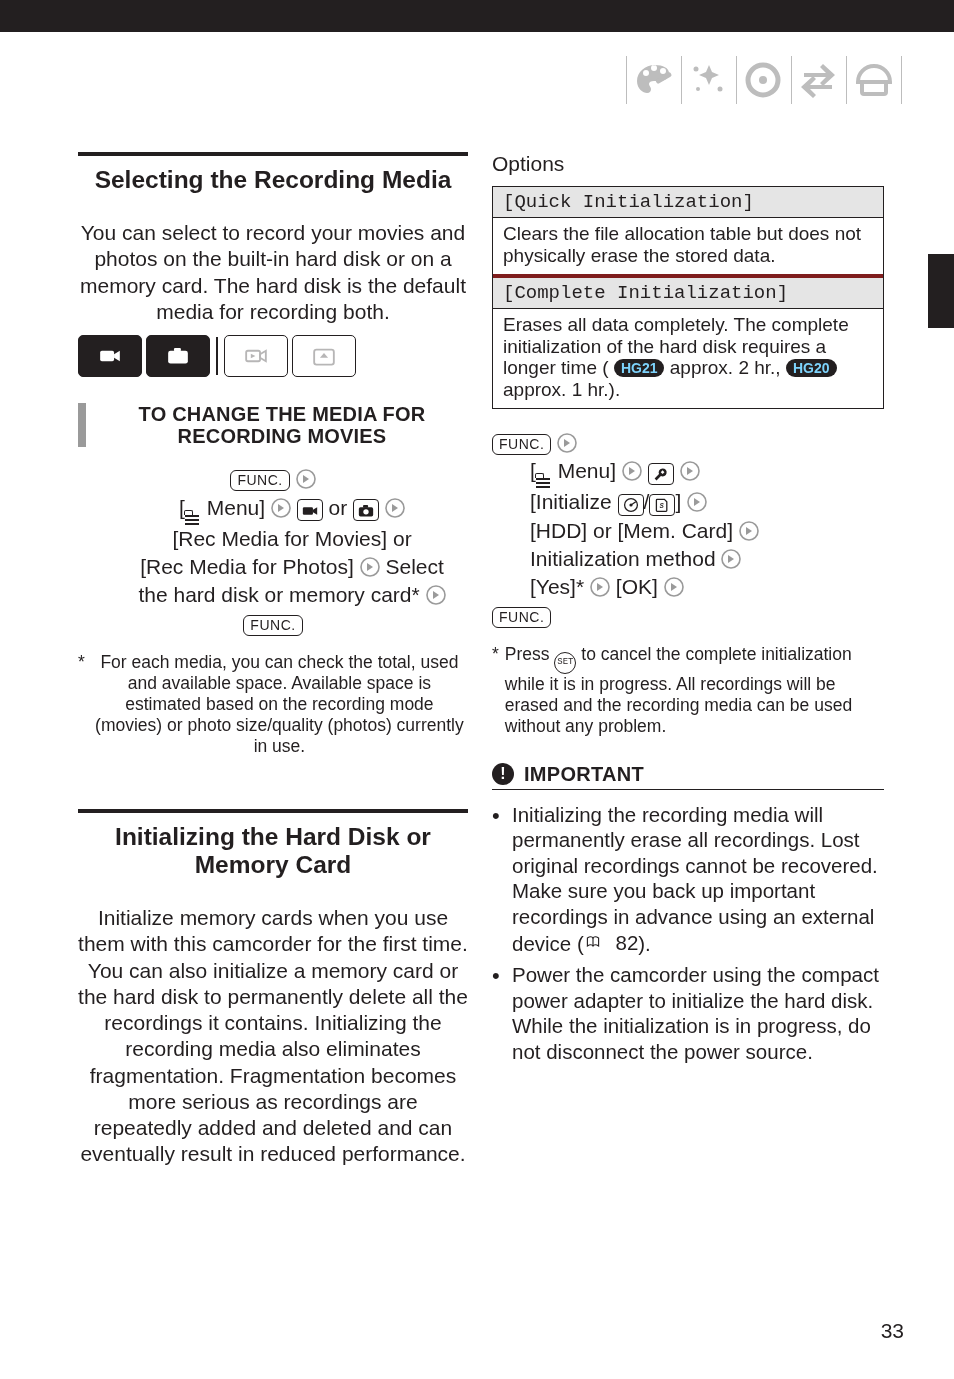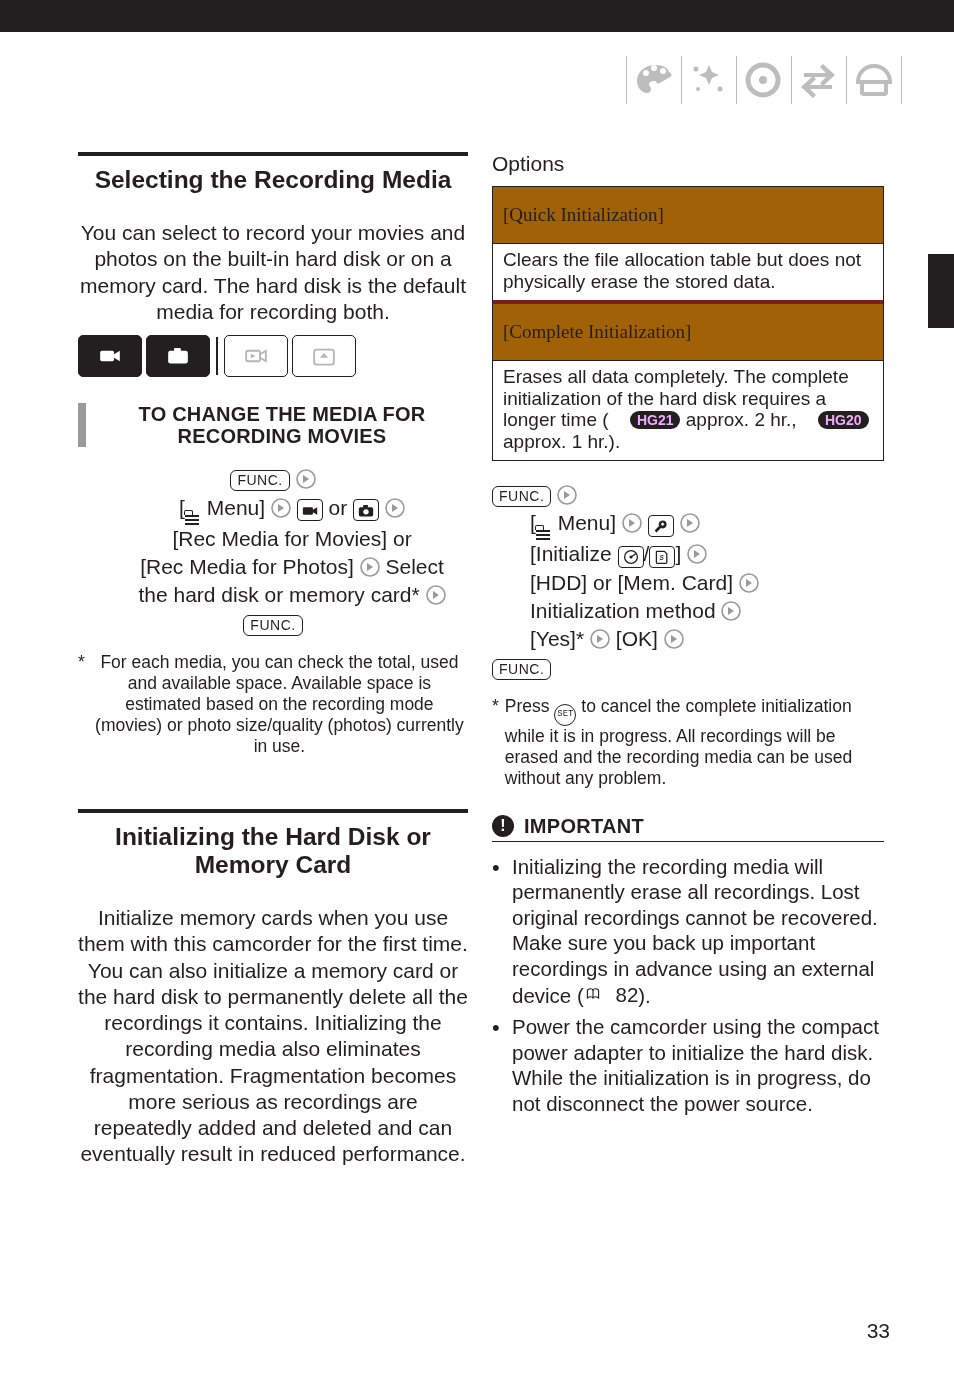--- a/index.html
+++ b/index.html
@@ -167,45 +167,44 @@
   
   .opt-head {
     font-size: 21px;
     margin-bottom: 10px;
   }
   .opt-table {
     border: 1.2px solid #231f20;
     font-size: 19px;
   }
   .opt-row-title {
-    background: #a16207;
-    padding: 17px 10px;
-    font-family: Liberation Serif, serif;
+    background: #e5e5e5;
+    padding: 4px 10px;
+    font-family: Liberation Mono, monospace;
     font-stretch: condensed;
     border-bottom: 1px solid #231f20;
   }
   .opt-row-body {
     padding: 5px 10px 7px 10px;
     font-family: "Arial Narrow", Arial, sans-serif;
     font-stretch: condensed;
     line-height: 1.15;
   }
   .opt-row-body + .opt-row-title { border-top: 4px solid #7f1d1d; }
   .pill {
     display: inline-block;
     background: #231f20;
-    color: #f0abfc;
+    color: #7dd3fc;
     border-radius: 10px;
     padding: 0 7px;
     font-family: Arial, sans-serif;
     font-weight: bold;
     font-size: 14px;
     line-height: 18px;
     vertical-align: 1px;
-    margin-left: 16px;
   }
   
   .imp-head {
     display: flex;
     align-items: center;
     gap: 10px;
     border-bottom: 1px solid #231f20;
     padding-bottom: 3px;
     margin: 26px 0 12px 0;
   }
@@ -243,21 +242,21 @@
   }
   .manual-ref {
     display: inline-flex;
     align-items: center;
     gap: 4px;
   }
   .manual-ref svg { vertical-align: -2px; }
   
   .pagenum {
     position: absolute;
-    right: 64px; bottom: 36px;
+    right: 50px; bottom: 36px;
     font-size: 21px;
     text-align: right;
   }
   .set-btn {
     display: inline-flex;
     width: 22px; height: 22px;
     border: 1.5px solid #231f20;
     border-style: double;
     border-radius: 50%;
     align-items: center;

